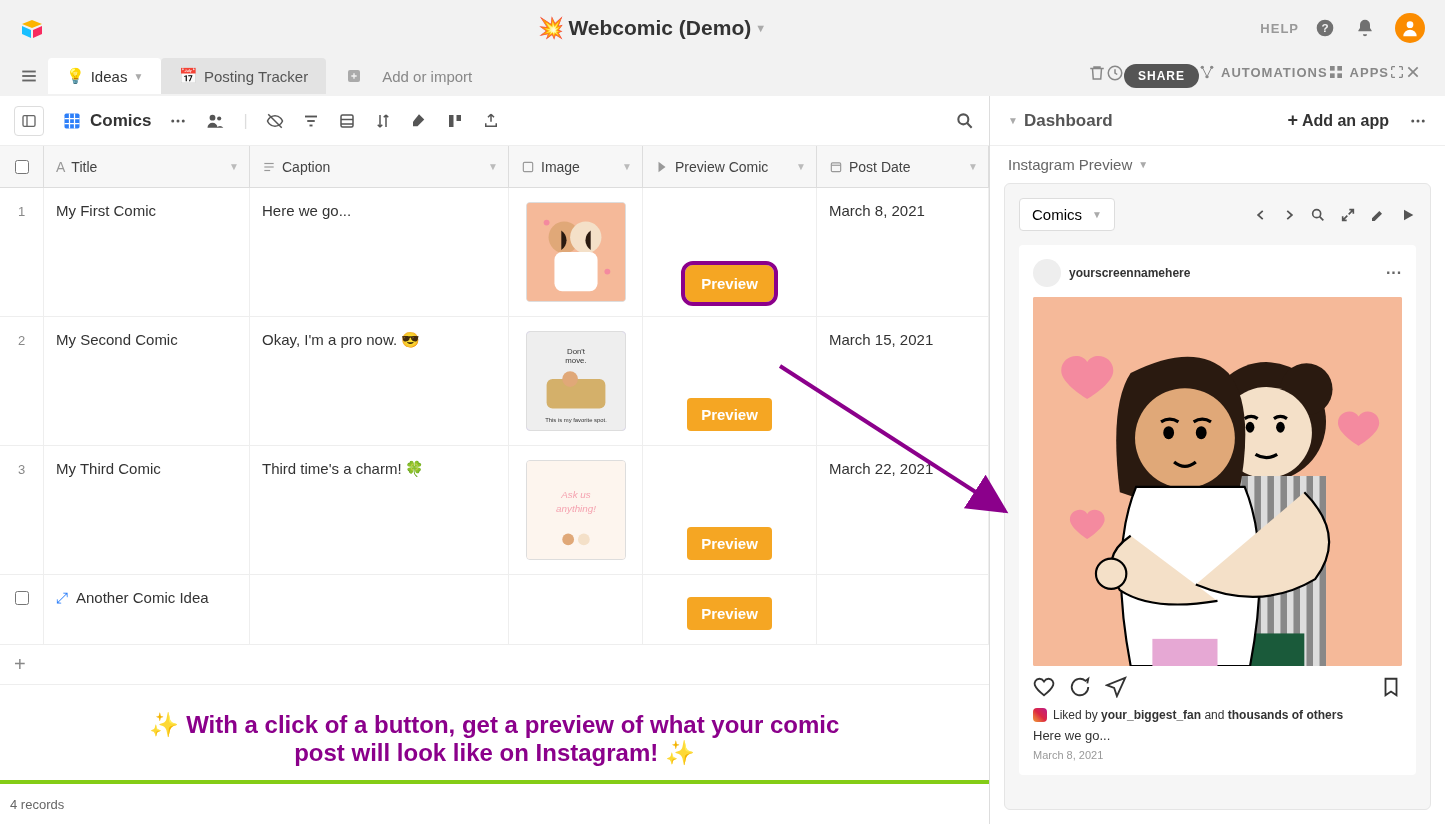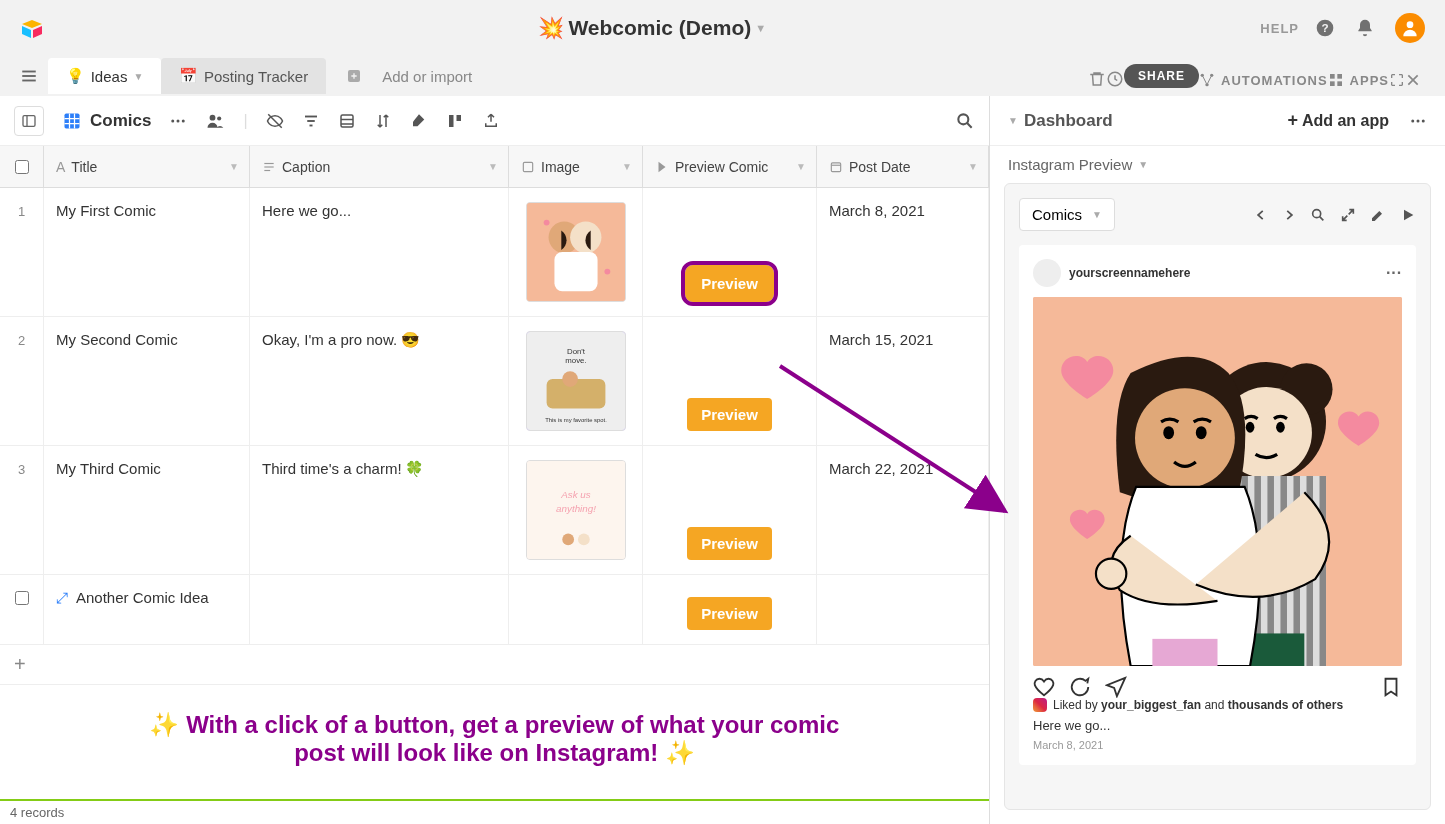--- a/index.html
+++ b/index.html
@@ -11,21 +11,21 @@
 .help-label{color:#999;font-size:13px;font-weight:600;letter-spacing:1px;margin-right:6px}
 .hdr-icon{color:#717171;margin:0 10px;cursor:pointer}
 .avatar{width:30px;height:30px;border-radius:50%;background:#fb8c00;display:flex;align-items:center;justify-content:center;margin-left:10px}
 .tabs-bar{height:40px;display:flex;align-items:center;padding:0 10px;background:#f2f2f2}
 .hamburger{padding:6px 10px;color:#666;cursor:pointer}
 .tab{padding:9px 18px;font-size:15px;color:#555;display:flex;align-items:center;gap:6px;cursor:pointer;border-radius:4px 4px 0 0}
 .tab.active{background:#fff;color:#333;font-weight:500}
 .tab.inactive{background:#e3e3e3}
 .tab-caret{color:#aaa;font-size:10px}
 .add-import{padding:8px 12px;color:#888;font-size:15px;display:flex;align-items:center;gap:20px;margin-left:8px;cursor:pointer}
-.right-tools{margin-left:auto;display:flex;align-items:flex-end;padding-right:14px}
+.right-tools{margin-left:auto;display:flex;align-items:flex-start;padding-right:14px}
 .share-pill{background:#555;color:#fff;font-size:12px;font-weight:700;padding:5px 14px;border-radius:14px;letter-spacing:1px}
 .tool-link{color:#888;font-size:13px;font-weight:700;letter-spacing:1px;display:flex;align-items:center;gap:6px;cursor:pointer}
 .tool-ic{color:#888;cursor:pointer}
 .main-area{display:flex;height:728px;background:#fff}
 .grid-pane{flex:1;display:flex;flex-direction:column;border-right:1px solid #ddd;position:relative;min-width:0}
 .view-bar{height:50px;display:flex;align-items:center;padding:0 14px;gap:18px;border-bottom:1px solid #eee}
 .view-btn-sq{width:30px;height:30px;border:1px solid #ddd;border-radius:4px;display:flex;align-items:center;justify-content:center;color:#666;cursor:pointer}
 .view-name{display:flex;align-items:center;gap:8px;font-size:17px;font-weight:600;color:#333;cursor:pointer}
 .grid-ic-blue{color:#2d7ff9}
 .vbar-ic{color:#555;cursor:pointer}
@@ -51,42 +51,42 @@
 .c-prev{width:174px;display:flex;justify-content:center;align-items:flex-end}
 .c-date{flex:1;min-width:150px}
 .thumb{width:100px;height:100px;border-radius:4px;border:1px solid #ddd;background:#f5b999;display:flex;align-items:center;justify-content:center;overflow:hidden}
 .thumb.grey{background:#c4b5fd}
 .thumb.cream{background:#fdf5ee}
 .preview-btn{background:#f5a623;color:#fff;border:none;padding:8px 14px;border-radius:4px;font-size:15px;font-weight:600;cursor:pointer}
 .preview-btn.highlight{outline:4px solid #8b008b;border-radius:8px;padding:10px 16px}
 .expand-ic{color:#2d7ff9;margin-right:8px}
 .add-row{height:40px;display:flex;align-items:center;padding:0 14px;color:#888;font-size:20px;cursor:pointer;border-bottom:1px solid #eee}
 .callout{margin:16px auto;background:#fff;padding:10px 30px;text-align:center;font-size:24px;font-weight:700;color:#8b008b;max-width:780px}
-.footer{position:absolute;bottom:0;left:0;right:0;height:25px;border-top:2px solid #84cc16;display:flex;align-items:center;padding:0 10px;font-size:13px;color:#666;background:#fff}
+.footer{position:absolute;bottom:0;left:0;right:0;height:44px;border-top:4px solid #84cc16;display:flex;align-items:center;padding:0 10px;font-size:13px;color:#666;background:#fff}
 .arrow-annot{position:absolute;pointer-events:none;z-index:5}
 .side-pane{width:455px;background:#fff;display:flex;flex-direction:column}
 .dash-hdr{height:50px;display:flex;align-items:center;padding:0 18px;gap:10px;border-bottom:1px solid #eee}
 .dash-title{font-size:17px;font-weight:600;color:#555;flex:1;display:flex;align-items:center;gap:6px}
 .add-app{font-size:16px;font-weight:600;color:#333;display:flex;align-items:center;gap:4px;cursor:pointer}
 .ig-label{padding:10px 18px;font-size:15px;color:#666;display:flex;align-items:center;gap:6px;cursor:pointer}
 .app-box{margin:0 14px 14px;border:1px solid #e5e5e5;border-radius:6px;background:#f6f6f6;padding:14px;flex:1;overflow:auto}
 .app-tools{display:flex;align-items:center;gap:14px;margin-bottom:14px}
 .combo{background:#fff;border:1px solid #ddd;border-radius:4px;padding:7px 12px;font-size:15px;display:flex;align-items:center;gap:10px;cursor:pointer}
 .app-tool-ic{color:#555;cursor:pointer}
 .spacer{flex:1}
 .ig-card{background:#fff;border-radius:4px;padding:14px}
 .ig-top{display:flex;align-items:center;gap:8px;margin-bottom:10px}
 .ig-avatar{width:28px;height:28px;border-radius:50%;background:#eee}
 .ig-user{font-size:12px;font-weight:700;color:#333}
 .ig-more{margin-left:auto;color:#666;font-weight:700}
 .ig-image{width:100%;aspect-ratio:1/1;background:#f5b999;border-radius:2px;position:relative;overflow:hidden}
 .ig-actions{display:flex;gap:14px;margin-top:10px;align-items:center}
 .ig-act{color:#333;cursor:pointer}
 .ig-save{margin-left:auto}
-.ig-likes{font-size:12px;color:#333;display:flex;align-items:center;gap:6px;}
+.ig-likes{font-size:12px;color:#333;display:flex;align-items:center;gap:6px;margin-top:10px}
 .ig-logo{width:14px;height:14px;border-radius:4px;background:linear-gradient(45deg,#f09433,#e6683c,#dc2743,#cc2366,#bc1888)}
 .ig-caption{font-size:13px;color:#333;margin-top:6px}
 .ig-date{font-size:11px;color:#999;margin-top:6px}
 input[type=checkbox]{width:14px;height:14px}
 svg{display:block}
 </style>
 </head>
 <body>
 
 <div class="top-header">

